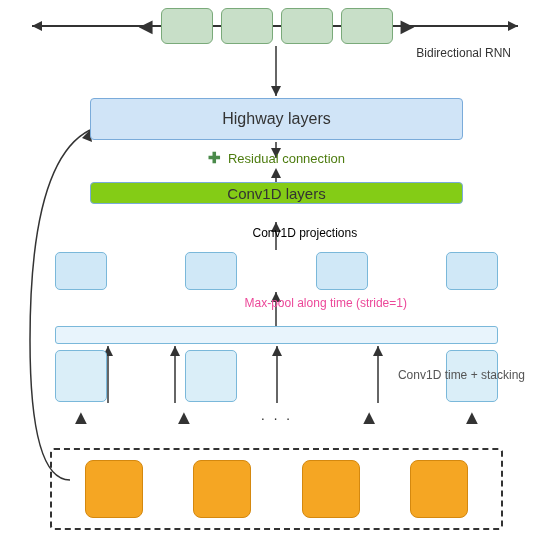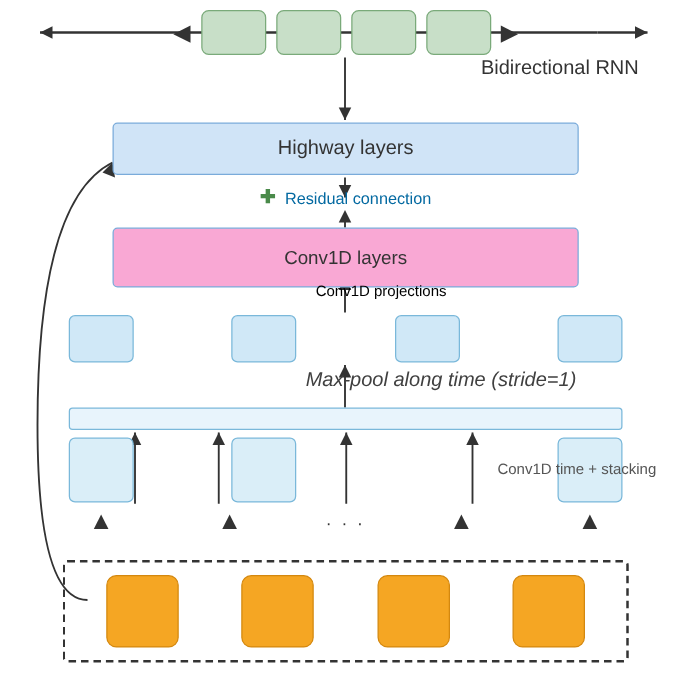--- a/index.html
+++ b/index.html
@@ -37,21 +37,21 @@
       background: #c8dfc8;
       border: 1.5px solid #7aaa7a;
       border-radius: 6px;
     }
 
     
     .label-bidrnn {
       position: absolute;
       top: 46px;
       right: 42px;
-      font-size: 16px;
+      font-size: 12px;
       color: #333;
     }
 
     
     .highway-box {
       position: absolute;
       top: 98px;
       left: 90px;
       right: 90px;
       height: 42px;
@@ -85,31 +85,31 @@
       width: 16px;
       height: 16px;
       color: #4a8a4a;
       font-size: 16px;
       font-weight: bold;
       line-height: 1;
     }
 
     .residual-label {
       font-size: 13px;
-      color: #0369a1;
+      color: #4d7c0f;
     }
 
     
     .conv1d-box {
       position: absolute;
       top: 182px;
       left: 90px;
       right: 90px;
-      height: 48px;
-      background: #f9a8d4;
+      height: 22px;
+      background: #84cc16;
       border: 1.5px solid #7aabda;
       border-radius: 4px;
       display: flex;
       align-items: center;
       justify-content: center;
     }
 
     .conv1d-label {
       font-size: 15px;
       color: #333;
@@ -144,24 +144,23 @@
       border: 1.5px solid #7ab8da;
       border-radius: 5px;
     }
 
     
     .maxpool-label {
       position: absolute;
       top: 296px;
       left: 50%;
       transform: translateX(-32px);
-      font-size: 16px;
-      color: #404040;
+      font-size: 12px;
+      color: #ec4899;
       white-space: nowrap;
-      font-style: italic;
     }
 
     
     .thin-bar-row {
       position: absolute;
       top: 326px;
       left: 55px;
       right: 55px;
       height: 18px;
       border: 1.5px solid #7ab8da;

